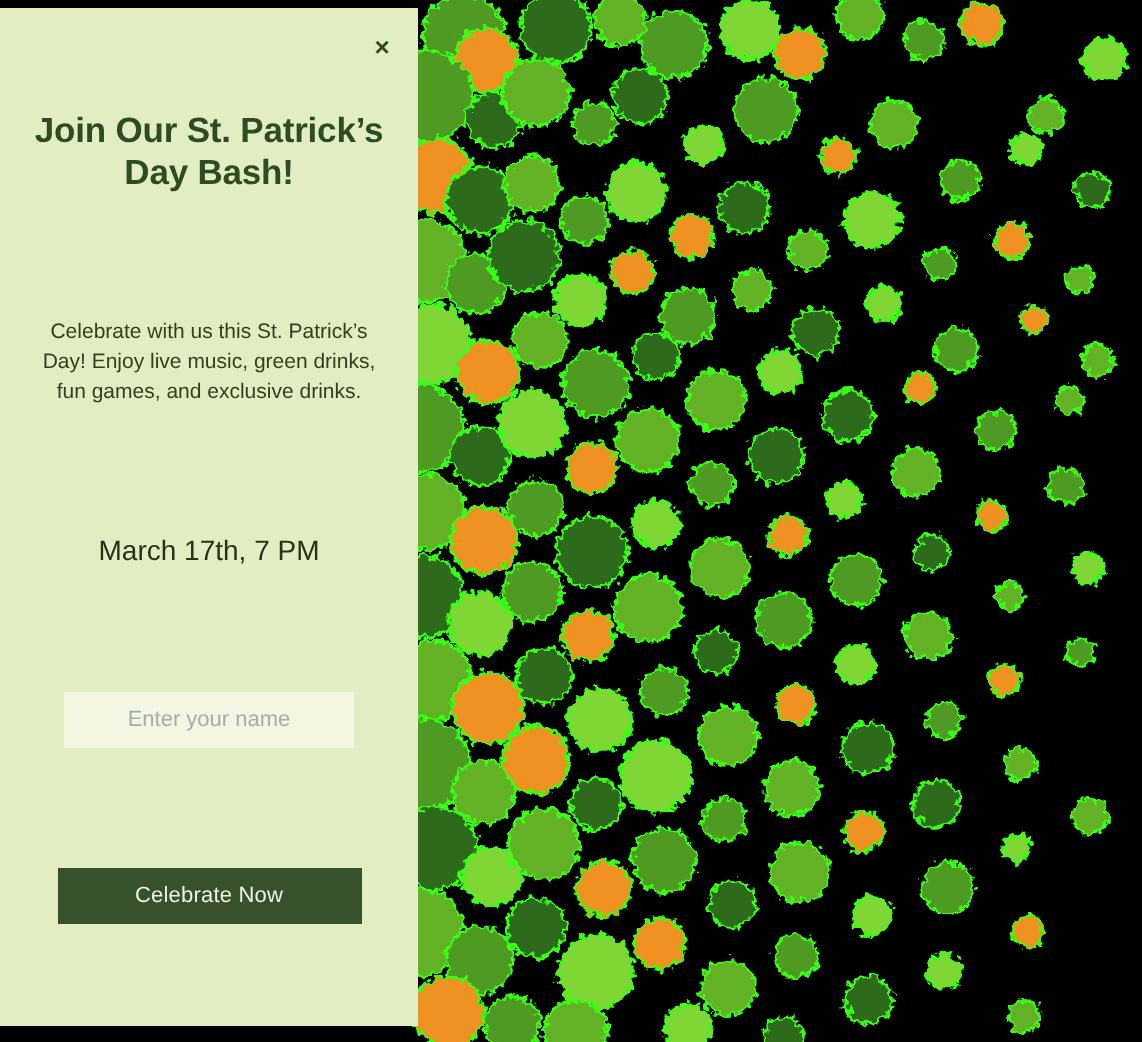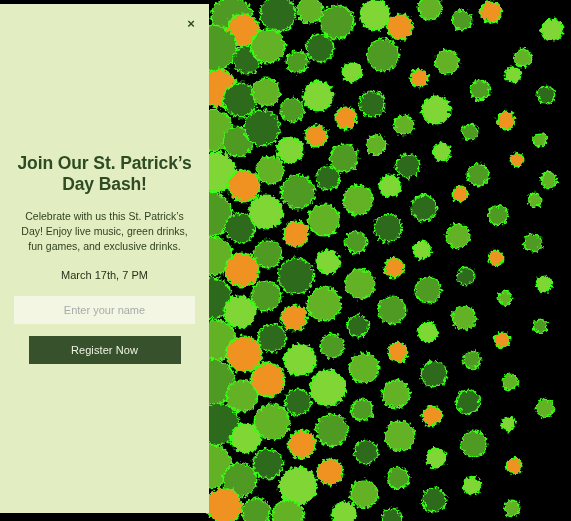--- a/index.html
+++ b/index.html
@@ -67,20 +67,21 @@
     left: 0;
     top: 0;
     width: 209px;
     height: 509px;
     display: flex;
     flex-direction: column;
     justify-content: center;
     align-items: center;
     padding: 0 14px;
     box-sizing: border-box;
+    gap: 48px;
   }
 
   #modal-title {
     margin: 0 0 14px 0;
     font-size: 17.5px;
     font-weight: bold;
     line-height: 1.22;
     text-align: center;
     color: #2e4b24;
     letter-spacing: -0.1px;
@@ -91,29 +92,29 @@
     margin: 0 0 14px 0;
     font-size: 10.5px;
     line-height: 1.42;
     text-align: center;
     color: #31401f;
     max-width: 172px;
   }
 
   #event-date {
     margin: 0 0 14px 0;
-    font-size: 11px;
+    font-size: 14px;
     line-height: 1.3;
     text-align: left;
     color: #26331a;
   }
 
   #name-input {
     display: block;
-    width: 181px;
+    width: 145px;
     height: 28px;
     box-sizing: border-box;
     background: #f2f6e2;
     border: none;
     outline: none;
     margin: 0 0 12px 0;
     text-align: center;
     font-size: 11px;
     color: #3a4a2c;
     font-family: "Liberation Sans", sans-serif;
@@ -437,18 +438,18 @@
     <div id="modal-body">
 
       <h1 id="modal-title">Join Our St. Patrick’s Day Bash!</h1>
 
       <p id="modal-description">Celebrate with us this St. Patrick’s Day! Enjoy live music, green drinks, fun games, and exclusive drinks.</p>
 
       <p id="event-date">March 17th, 7 PM</p>
 
       <input id="name-input" type="text" placeholder="Enter your name" style="">
 
-      <button id="register-button" type="button">Register Now</button>
+      <button id="register-button" type="button">Celebrate Now</button>
 
     </div>
   </div>
 
 </div>
 
 </body></html>

